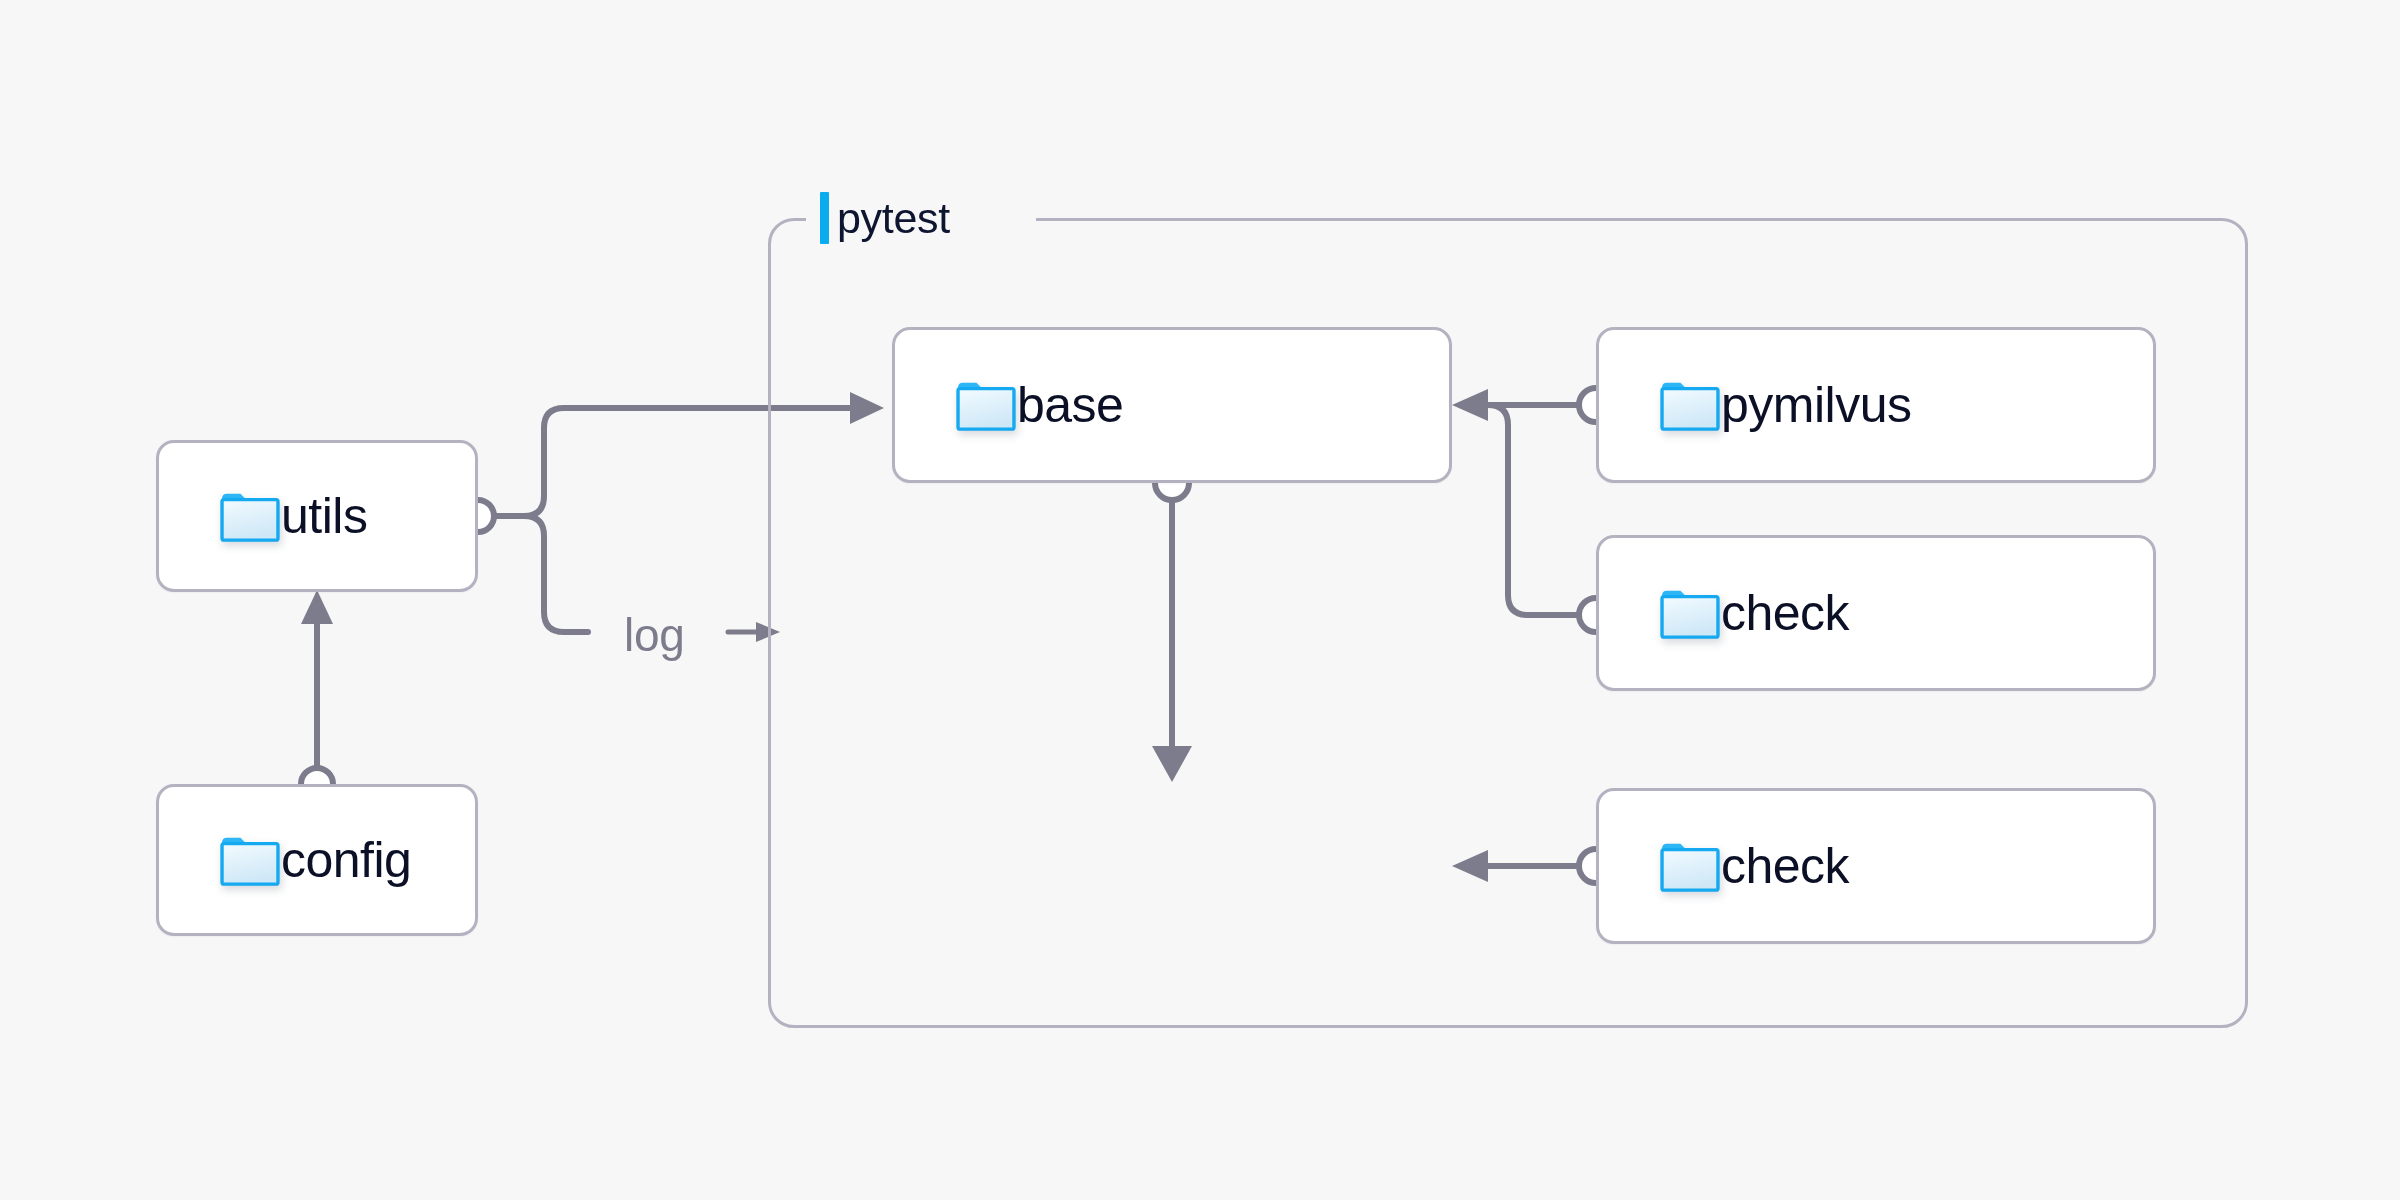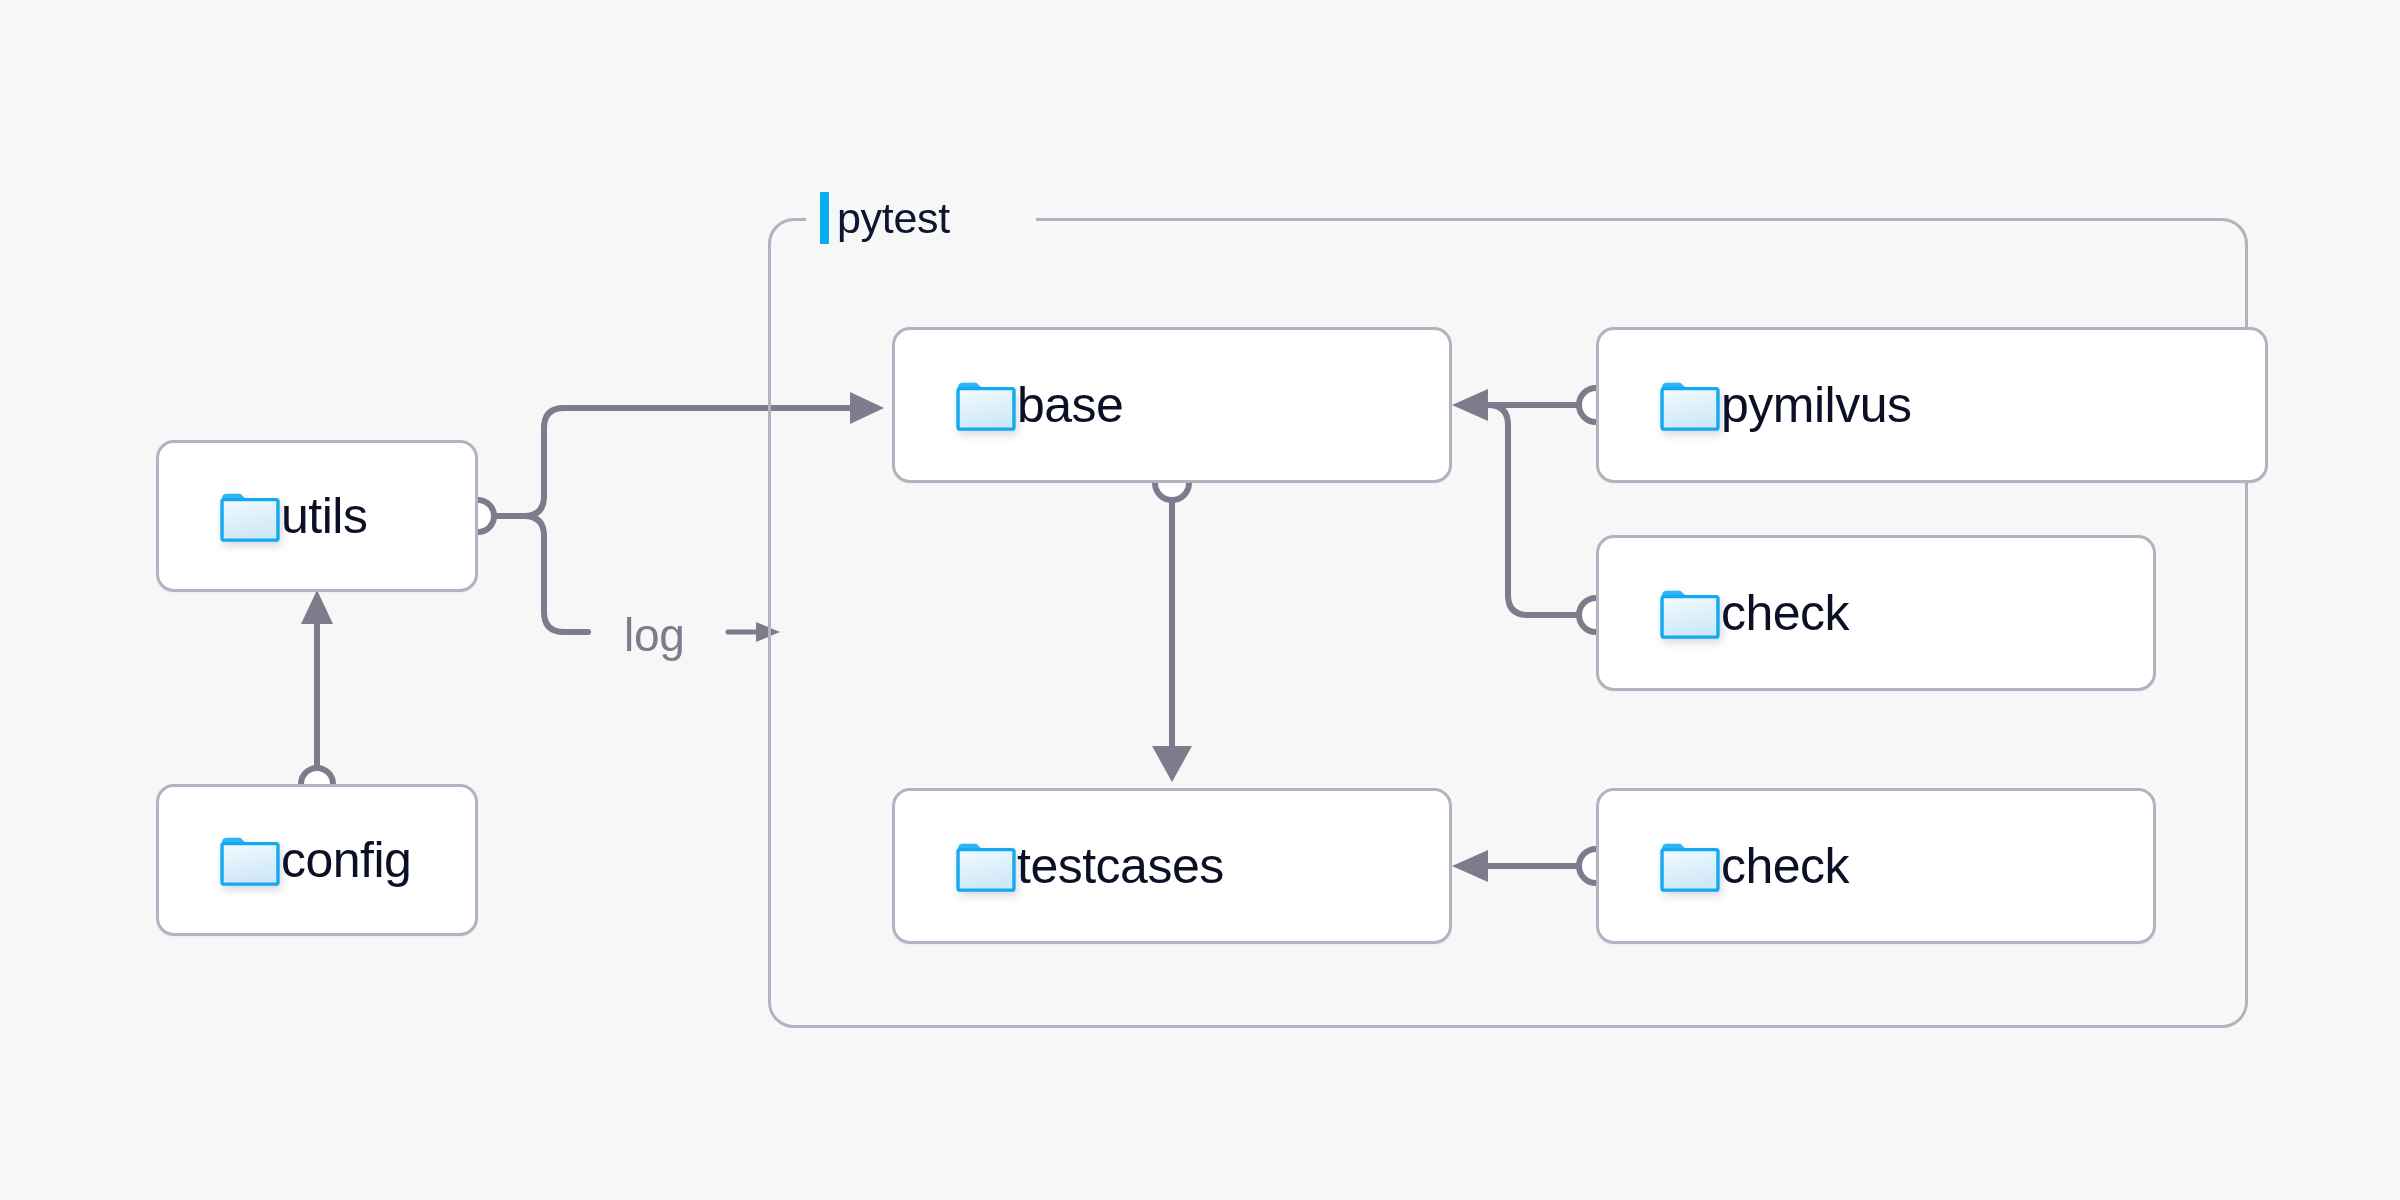--- a/index.html
+++ b/index.html
@@ -204,31 +204,22 @@
   <div class="node" style="left:892px; top:327px; width:560px; height:156px;">
     <div class="node-inner">
       <svg class="folder-icon" viewBox="0 0 64 56">
         <path d="M3 10 Q3 5 8 5 L22 5 L28 11 L27 15 L3 15 Z" fill="#2cb6f5"></path>
         <rect x="3" y="11" width="58" height="42" rx="2" fill="url(#fg1)" stroke="#14a9f0" stroke-width="3.5"></rect>
       </svg>
       <span class="node-label">base</span>
     </div>
   </div>
 
-  <div class="node" style="left:892px; top:788px; width:560px; height:156px;">
-    <div class="node-inner">
-      <svg class="folder-icon" viewBox="0 0 64 56">
-        <path d="M3 10 Q3 5 8 5 L22 5 L28 11 L27 15 L3 15 Z" fill="#2cb6f5"></path>
-        <rect x="3" y="11" width="58" height="42" rx="2" fill="url(#fg1)" stroke="#14a9f0" stroke-width="3.5"></rect>
-      </svg>
-      <span class="node-label">testcases</span>
-    </div>
-  </div>
-
-  <div class="node" style="left:1596px; top:327px; width:672px; height:156px;">
+
+  <div class="node" style="left:1596px; top:327px; width:560px; height:156px;">
     <div class="node-inner">
       <svg class="folder-icon" viewBox="0 0 64 56">
         <path d="M3 10 Q3 5 8 5 L22 5 L28 11 L27 15 L3 15 Z" fill="#2cb6f5"></path>
         <rect x="3" y="11" width="58" height="42" rx="2" fill="url(#fg1)" stroke="#14a9f0" stroke-width="3.5"></rect>
       </svg>
       <span class="node-label">pymilvus</span>
     </div>
   </div>
 
   <div class="node" style="left:1596px; top:535px; width:560px; height:156px;">

